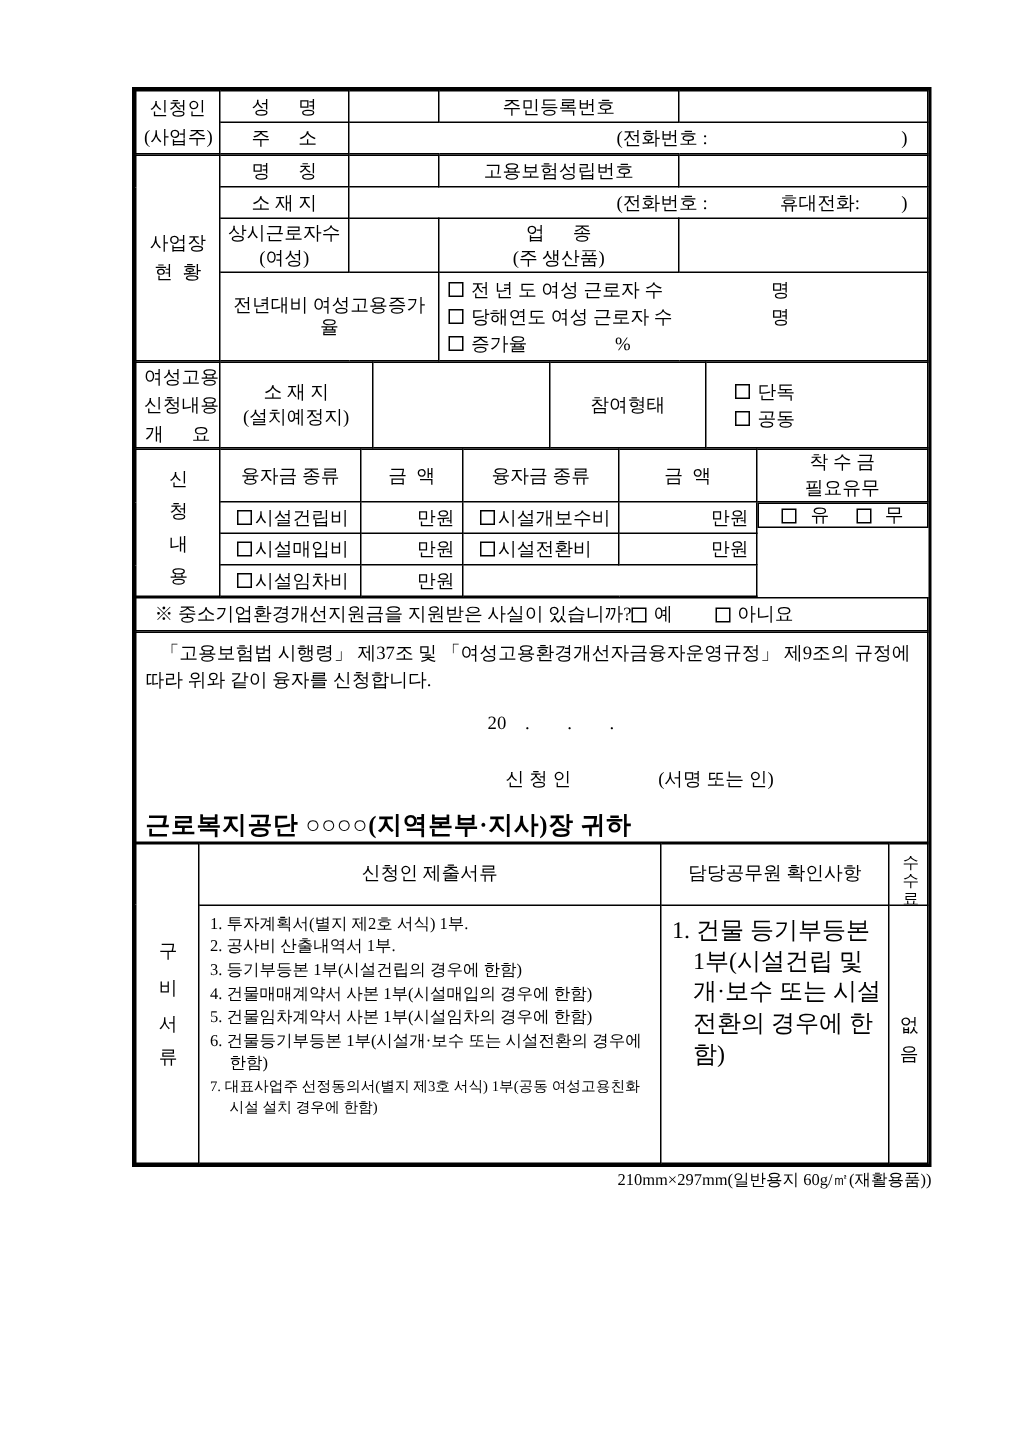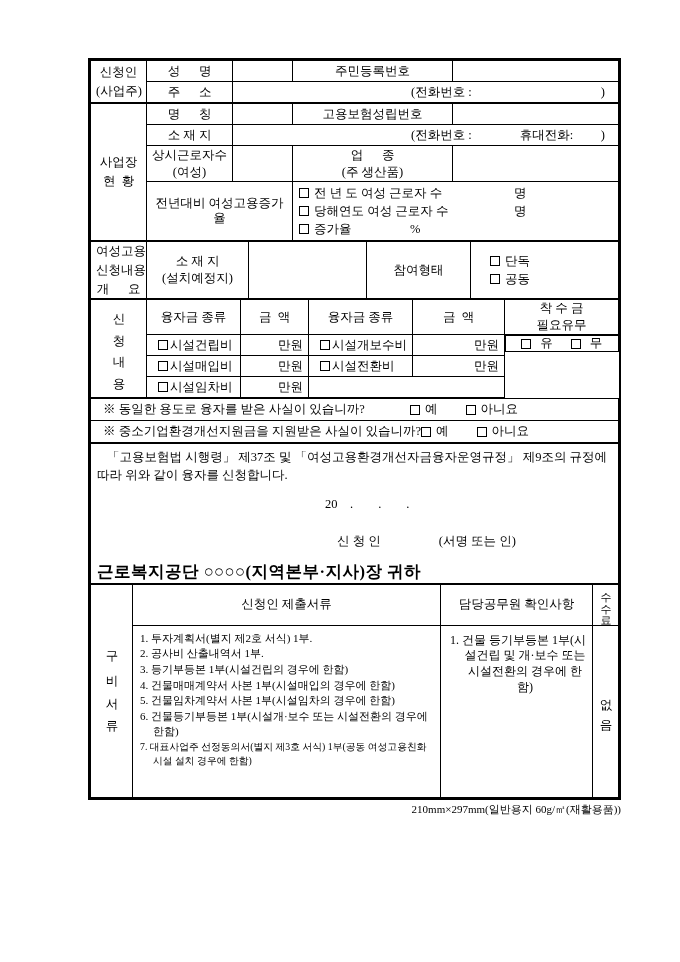--- a/index.html
+++ b/index.html
@@ -64,21 +64,21 @@
   .decl-p2{margin-top:3px;}
   .decl-date{margin-top:14px;padding-left:228px;white-space:pre;}
   .decl-sign{margin-top:22px;padding-left:240px;display:flex;}
   .decl-sign .note{margin-left:58px;}
   .decl-addr{margin-top:13px;font-weight:bold;font-size:16.5px;letter-spacing:0.5px;}
   
   .doc-head{height:40px;text-align:center;}
   .doc-body{height:162px;vertical-align:top;padding:5px 4px 4px 7px;}
   .doc-item{font-size:11px;line-height:1.42;padding-left:13px;text-indent:-13px;}
   .doc-item.small{font-size:9.8px;}
-  .off-item{font-size:12px;line-height:1.3;padding-left:14px;text-indent:-14px;padding-top:2px;text-align:center;}
+  .off-item{font-size:16px;line-height:1.3;padding-left:14px;text-indent:-14px;padding-top:2px;}
   .vcell{text-align:center;vertical-align:middle;}
   
   .notice-cell{height:42px;padding:3px 8px;}
   .notice-l2{padding-left:22px;}
   .footer-note{width:621px;text-align:right;font-size:11px;margin-top:3px;}
 </style>
 </head>
 <body>
 
 <div class="page">
@@ -263,37 +263,20 @@
               </div>
         </td>
         <td class="r">만원</td>
         <td colspan="2"></td>
       </tr>
     </tbody>
       </table>
 
     <table>
       <tbody>
-          <tr>
-        <td style="height:21px">
-          <div class="q-row">
-            <span class="q-text">※ 동일한 용도로 융자를 받은 사실이 있습니까?</span>
-            <span class="q-opts">
-              <span class="o">
-                    <span class="cb"></span>
-                    <span>예</span>
-                  </span>
-              <span class="o opt2">
-                    <span class="cb"></span>
-                    <span>아니요</span>
-                  </span>
-            </span>
-          </div>
-        </td>
-      </tr>
       <tr>
         <td style="height:21px">
           <div class="q-row">
             <span class="q-text">※ 중소기업환경개선지원금을 지원받은 사실이 있습니까?</span>
             <span class="q-opts">
               <span class="o">
                     <span class="cb"></span>
                     <span>예</span>
                   </span>
               <span class="o opt2">

